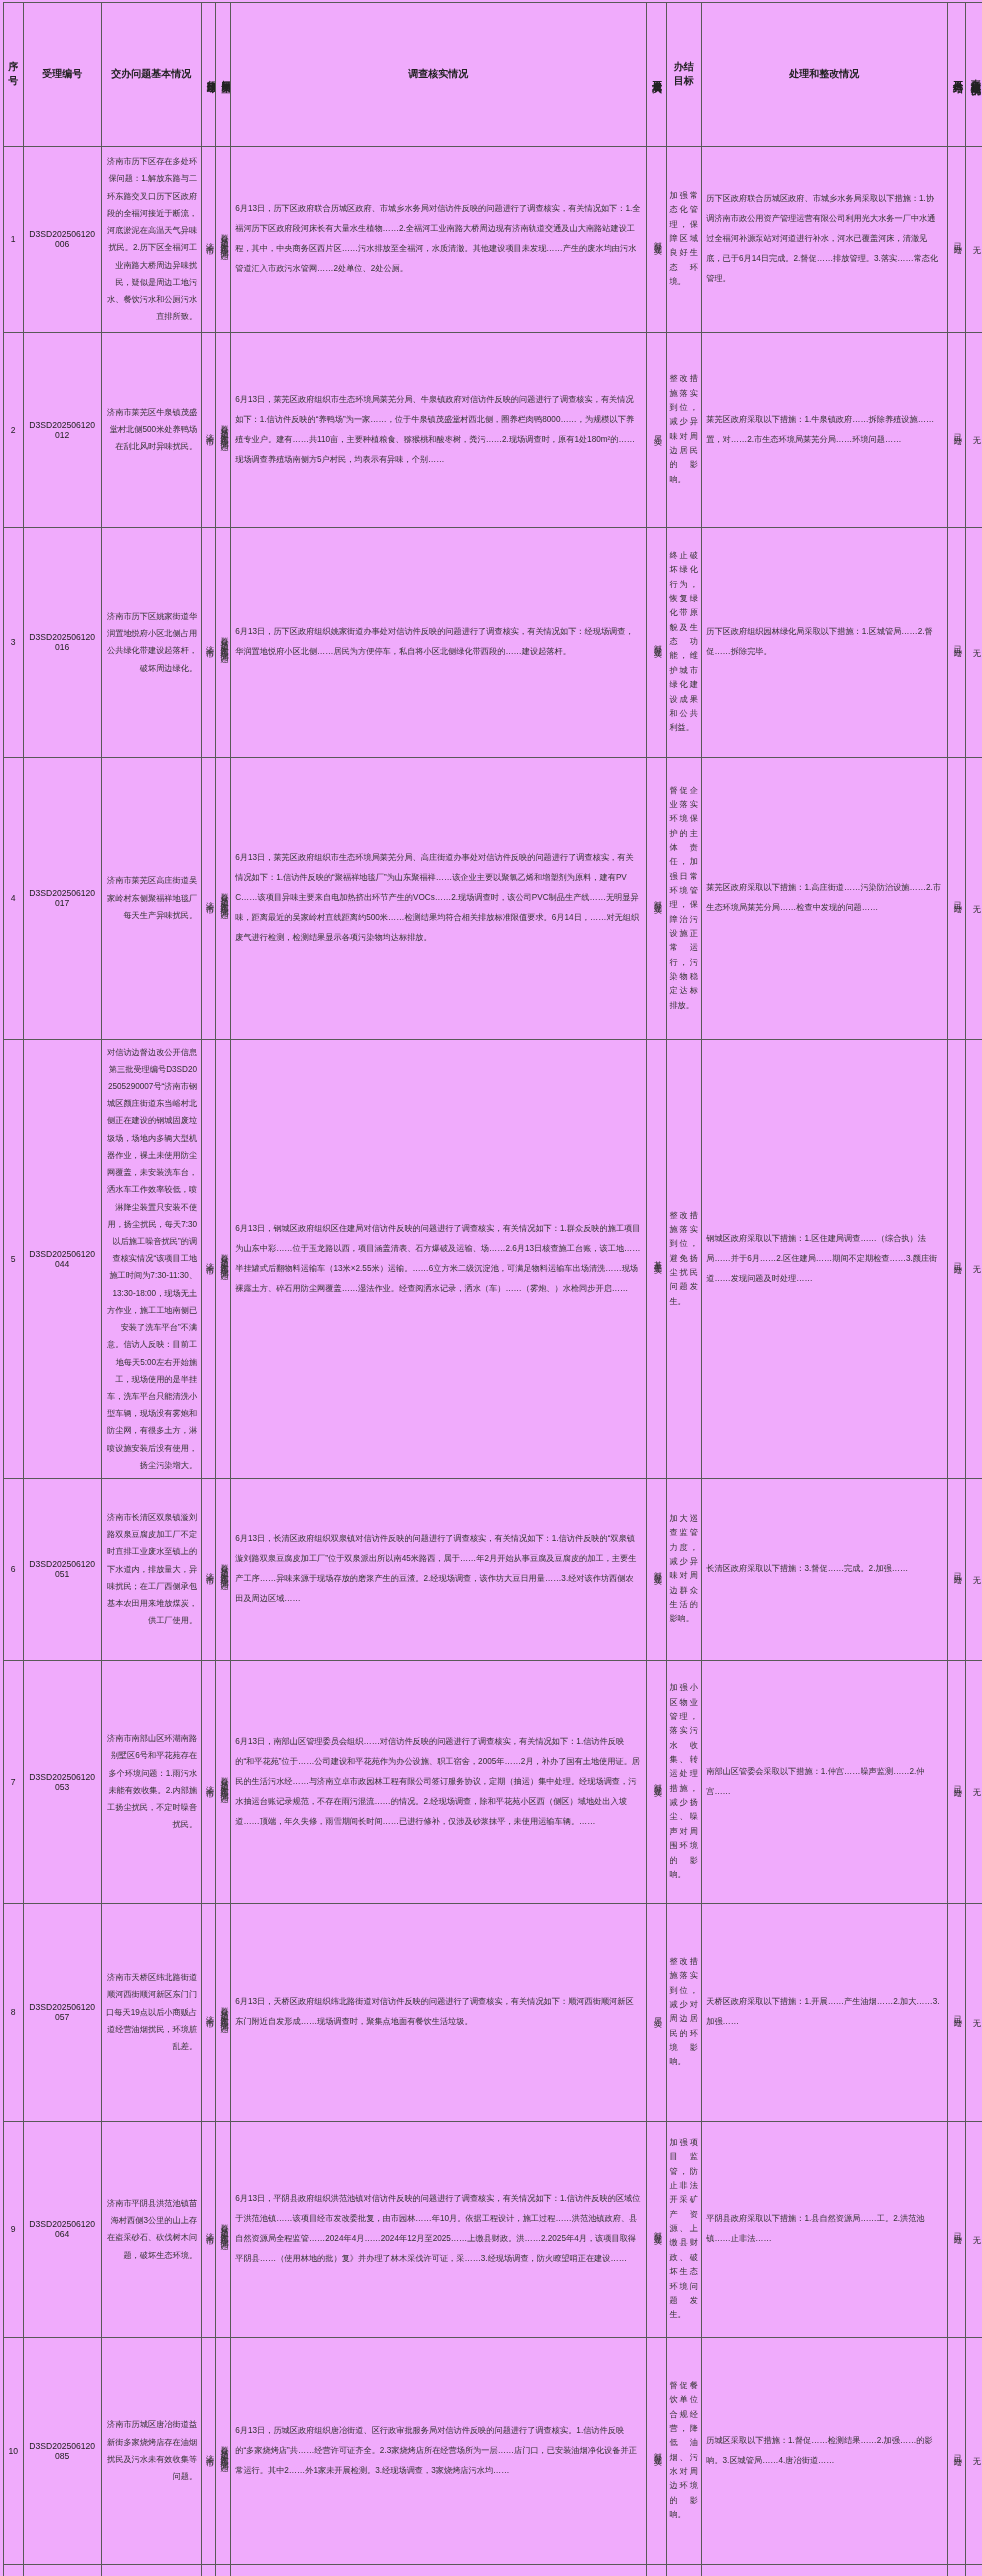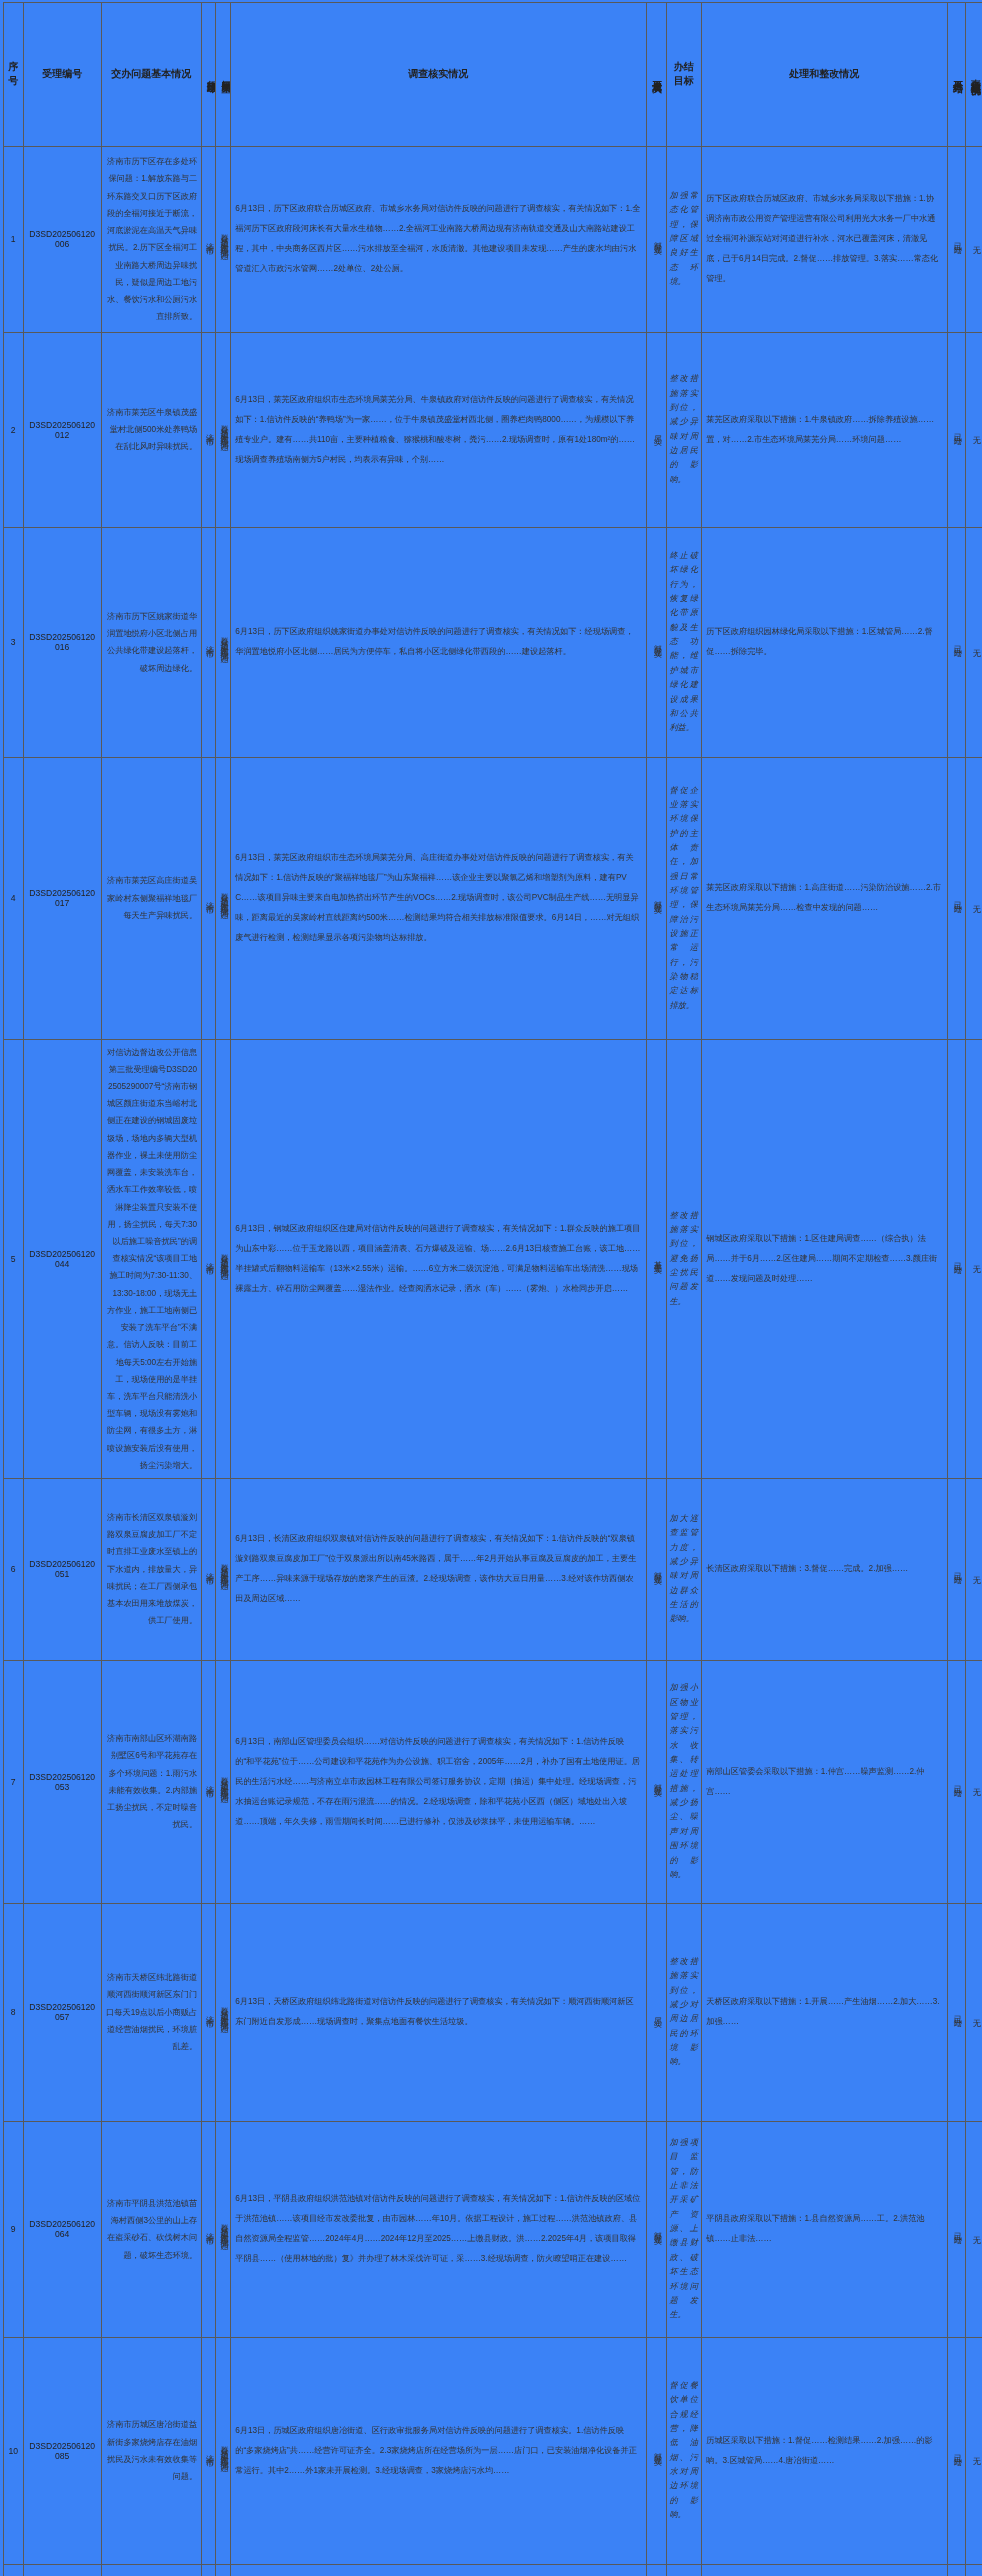--- a/index.html
+++ b/index.html
@@ -1,29 +1,29 @@
 <!DOCTYPE html>
 <html style="font-size:14.5px"><head>
 <meta charset="utf-8">
 <style>
   html,body{margin:0;padding:0;background:#fff;}
   body{font-family:"Liberation Sans","DejaVu Sans",sans-serif;color:#333;}
-  .page{width:982px;margin:0 auto;background:#3b82f6;overflow:hidden;height:2576px;}
+  .page{width:982px;margin:0 auto;background:#f0abfc;overflow:hidden;height:2576px;}
   table{border-collapse:collapse;table-layout:fixed;width:977px;margin:1.8px 2.7px;}
   td,th{border:0.9px solid #595959;padding:0.9px 2.7px;vertical-align:middle;
         font-weight:normal;word-break:break-all;overflow:hidden;}
   th{font-weight:bold;color:#222;font-size:10px;text-align:center;}
   td{font-size:8.2px;}
   .c-no,.c-id{text-align:center;font-size:8.6px;color:#222;}
   .c-id{padding:0 4px;}
   .c-problem{line-height:2.1;text-align:right;padding:1.8px 3.6px;}
   .c-vert{text-align:center;line-height:1.6;padding:0;letter-spacing:0;}
   .c-vert span{display:inline-block;width:11px;}
   .c-long{line-height:2.45;text-align:left;padding:2.7px 4.5px;margin-left:26px;}
-  .c-goal{line-height:1.75;text-align:justify;padding:1.8px 2.7px;font-style:italic;}
+  .c-goal{line-height:1.75;text-align:justify;padding:1.8px 2.7px;}
   .vtxt{writing-mode:vertical-lr;text-orientation:upright;margin:0 auto;
         letter-spacing:1.8px;display:block;}
   .hdr-v{writing-mode:vertical-lr;text-orientation:upright;margin:0 auto;
          letter-spacing:0.9px;display:block;font-weight:bold;}
   tr{page-break-inside:avoid;}
 </style>
 </head>
 <body>
 
 <div class="page">

